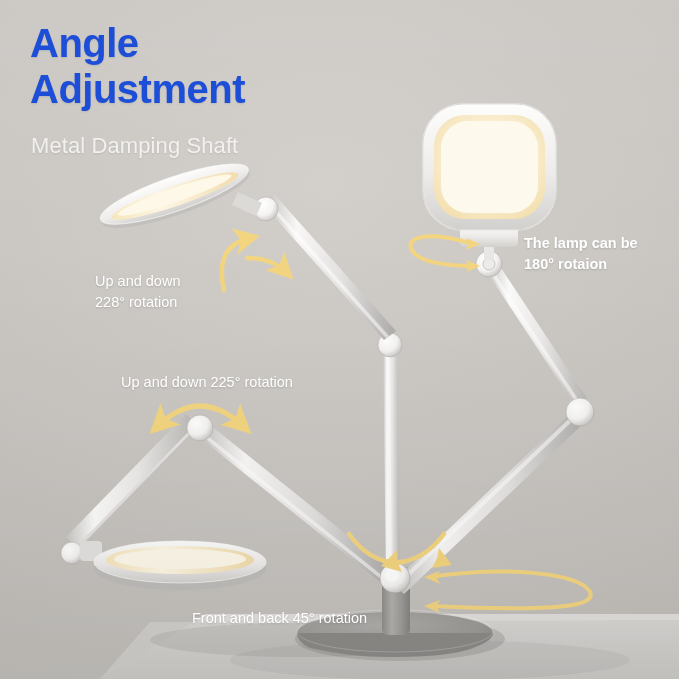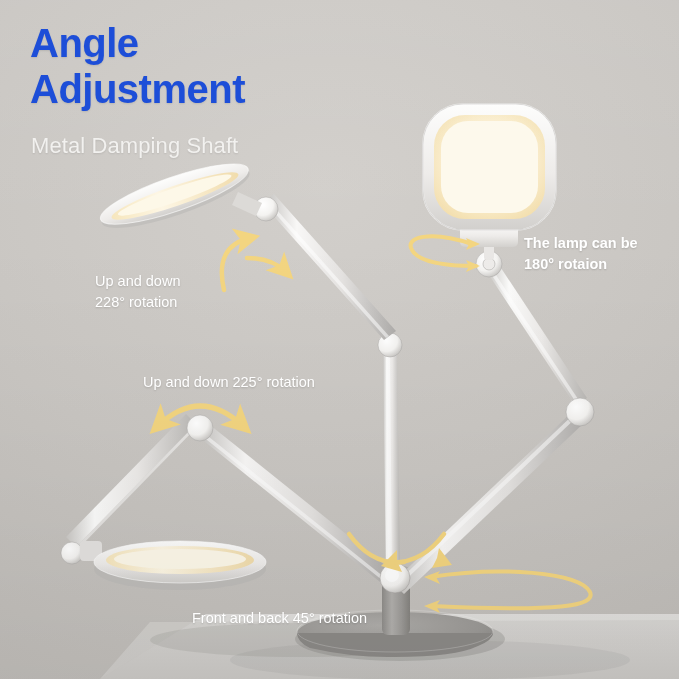--- a/index.html
+++ b/index.html
@@ -41,21 +41,21 @@
   }
 
   
   .label{
     position:absolute;color:#ffffff;font-size:14.5px;line-height:21px;
     text-shadow:0 1px 2px rgba(0,0,0,.16);
     white-space:pre-line;
   }
   .lbl-ud228{left:95px;top:230px;margin-top:41px;}
   .lbl-180  {left:524px;top:233px;font-weight:bold;}
-  .lbl-ud225{left:121px;top:372px;margin-left:22px;}
+  .lbl-ud225{left:121px;top:372px;}
   .lbl-fb45 {left:192px;top:608px;}
 
   svg.layer{position:absolute;left:0;top:0;width:679px;height:679px;}
 </style>
 </head>
 <body>
 
 <div id="stage">
 
   <div class="bg-wall"></div>

